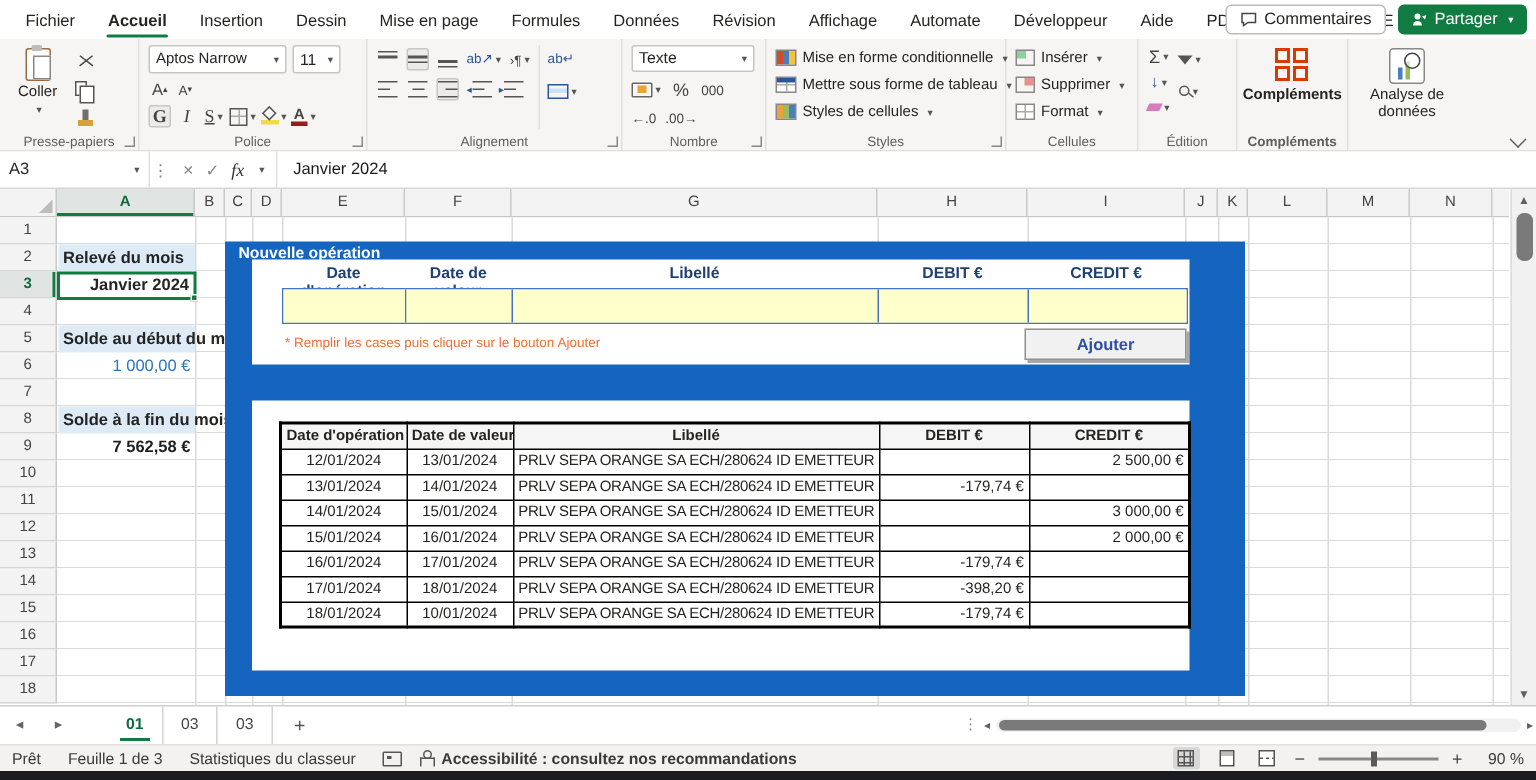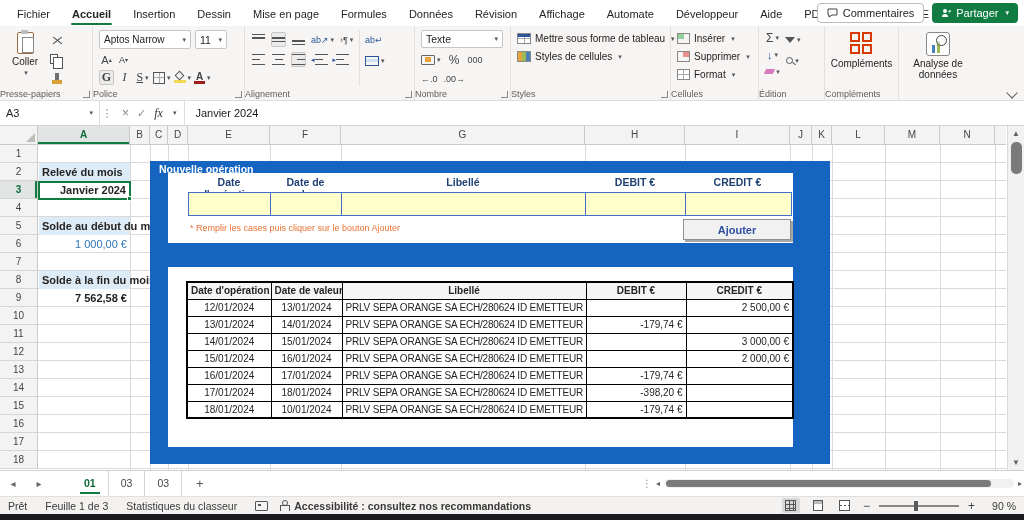--- a/index.html
+++ b/index.html
@@ -14,21 +14,21 @@
   .rtab.active::after { content:""; position:absolute; left:10px; right:10px; bottom:1px; height:2.5px; background:#107C41; border-radius:2px; }
   .tr-actions { position:absolute; right:6px; top:3px; display:flex; gap:8px; align-items:center; }
   .comments-btn { display:flex; align-items:center; gap:5px; height:20px; padding:0 9px; border:1px solid #BDBBB9; border-radius:4px; background:#fff; font-size:11px; }
   .share-btn { display:flex; align-items:center; gap:5px; height:20px; padding:0 9px; border-radius:4px; background:#107C41; color:#fff; font-size:11px; }
   .car { font-size:7px; color:#555; margin-left:2px; }
   .share-btn .car { color:#fff; }
 
   
   .ribbon { position:absolute; top:26px; left:0; right:0; height:75px; background:#F7F5F4; border-bottom:1px solid #DFDDDB; display:flex; }
   .rgroup { position:relative; padding:4px 6px 14px; border-right:1px solid #E3E1DF; display:flex; gap:5px; }
-  .glabel { position:absolute; bottom:1px; left:0; right:0; text-align:left; font-size:9px; color:#605E5C; white-space:nowrap; }
+  .glabel { position:absolute; bottom:1px; left:0; right:0; text-align:center; font-size:9px; color:#605E5C; white-space:nowrap; }
   .launcher { position:absolute; bottom:2px; right:2px; width:7px; height:7px; border-right:1.4px solid #8a8886; border-bottom:1.4px solid #8a8886; }
   .vcol { display:flex; flex-direction:column; gap:3px; align-items:flex-start; }
   .hrow { display:flex; gap:4px; align-items:center; }
   .bigbtn { display:flex; flex-direction:column; align-items:center; gap:2px; padding:2px 6px; font-size:10px; }
   .mi { display:inline-flex; align-items:center; justify-content:center; min-width:15px; height:15px; font-size:11px; color:#444; position:relative; }
   .on { background:#EDEBE9; border:1px solid #C8C6C4; border-radius:2px; }
   .selbox { height:19px; background:#fff; border:1px solid #C8C6C4; border-radius:2px; display:flex; align-items:center; justify-content:space-between; padding:0 4px; font-size:10.5px; }
   .clipboard { width:17px; height:22px; border:1.4px solid #9A6A43; border-radius:2px; background:#fff; position:relative; }
   .clipboard::before { content:""; position:absolute; left:3px; top:-3px; width:7px; height:4px; background:#BFBDBB; border-radius:1px; }
   .clipboard::after { content:""; position:absolute; left:4px; top:4px; width:10px; height:14px; background:#fff; border:1px solid #8a8886; }
@@ -391,20 +391,25 @@
             </span>
         </div>
       </div>
       <span class="glabel">Nombre</span>
       <span class="launcher"></span>
     </div>
 
     <div class="rgroup" style="width:160px;">
       <div class="vcol" style="gap:1px;">
         <div class="rrow">
+            <i class="si si-cond"></i>
+            <span>Mise en forme conditionnelle</span>
+            <span class="car">▾</span>
+          </div>
+        <div class="rrow">
             <i class="si si-table"></i>
             <span>Mettre sous forme de tableau</span>
             <span class="car">▾</span>
           </div>
         <div class="rrow">
             <i class="si si-styles"></i>
             <span>Styles de cellules</span>
             <span class="car">▾</span>
           </div>
       </div>
@@ -454,21 +459,21 @@
             <span class="car">▾</span>
           </span>
         <span class="mi">
             <i class="ic-mag"></i>
             <span class="car">▾</span>
           </span>
       </div>
       <span class="glabel">Édition</span>
     </div>
 
-    <div class="rgroup" style="width:74px;justify-content:center;">
+    <div class="rgroup" style="width:74px;justify-content:center;font-weight:bold;">
       <div class="bigbtn">
         <span class="ic-addins">
             <i></i>
             <i></i>
             <i></i>
             <i></i>
           </span>
         <span>Compléments</span>
       </div>
       <span class="glabel">Compléments</span>

